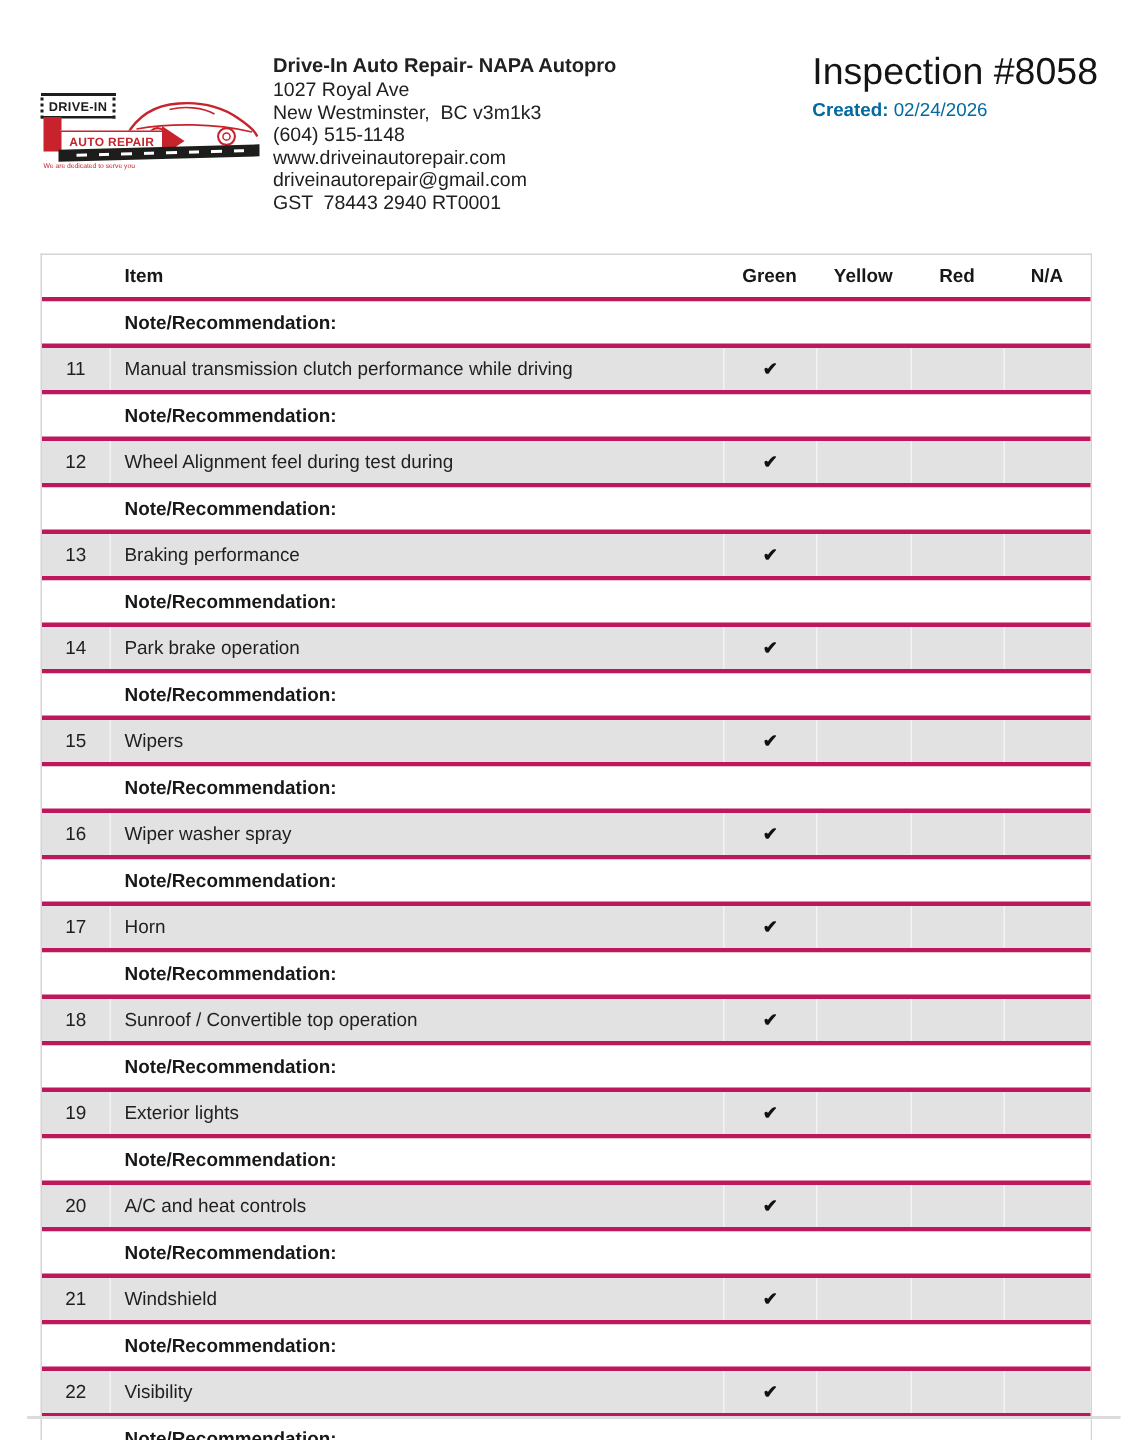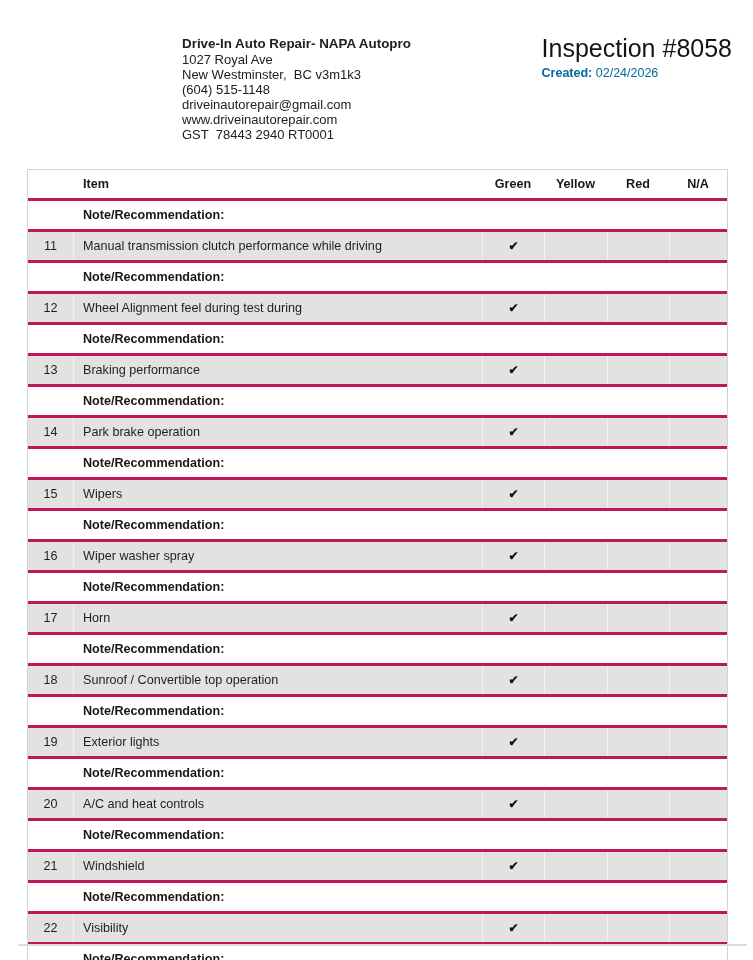--- a/index.html
+++ b/index.html
@@ -55,28 +55,45 @@
   .row-item .cell-status{border-left:1px solid #f3f3f3;}
   .check{font-size:12px;font-weight:bold;color:#111;line-height:1;}
   
   .bottom-divider{position:absolute;left:18px;top:944px;width:729px;height:2px;background:#dcdcdc;}
 </style>
 </head>
 <body>
 
 <div class="page">
 
+  <div class="logo">
+    <div class="logo-box">DRIVE-IN</div>
+    <div class="logo-vbar"></div>
+    <svg class="logo-car" viewBox="0 0 90 33">
+      <path d="M1 26 C8 13 20 5 36 4 C54 2.5 68 8 76 14 C82 18 87 22 88.5 26" fill="none" stroke="#c8232c" stroke-width="1.6"></path>
+      <path d="M30 8 C40 5.5 52 6.5 60 11" fill="none" stroke="#c8232c" stroke-width="1.1"></path>
+      <path d="M8 21 C30 17 60 17 85 23" fill="none" stroke="#c8232c" stroke-width="1.1"></path>
+      <circle cx="22" cy="26" r="5.6" fill="#ffffff" stroke="#c8232c" stroke-width="1.4"></circle>
+      <circle cx="22" cy="26" r="2.4" fill="none" stroke="#c8232c" stroke-width="1"></circle>
+      <circle cx="68" cy="26" r="5.6" fill="#ffffff" stroke="#c8232c" stroke-width="1.4"></circle>
+      <circle cx="68" cy="26" r="2.4" fill="none" stroke="#c8232c" stroke-width="1"></circle>
+    </svg>
+    <div class="logo-shaft">AUTO REPAIR</div>
+    <div class="logo-head"></div>
+    <div class="logo-road"></div>
+    <div class="logo-slogan">We are dedicated to serve you</div>
+  </div>
 
   <div class="company">
     <div class="name">Drive-In Auto Repair- NAPA Autopro</div>
     <div>1027 Royal Ave</div>
     <div>New Westminster,  BC v3m1k3</div>
     <div>(604) 515-1148</div>
+    <div>www.driveinautorepair.com</div>
     <div>driveinautorepair@gmail.com</div>
-    <div>www.driveinautorepair.com</div>
     <div>GST  78443 2940 RT0001</div>
   </div>
 
   <div class="insp">
     <div class="insp-title">Inspection #8058</div>
     <div class="insp-created">
       <span class="lbl">Created:</span>
       <span>02/24/2026</span>
     </div>
   </div>

